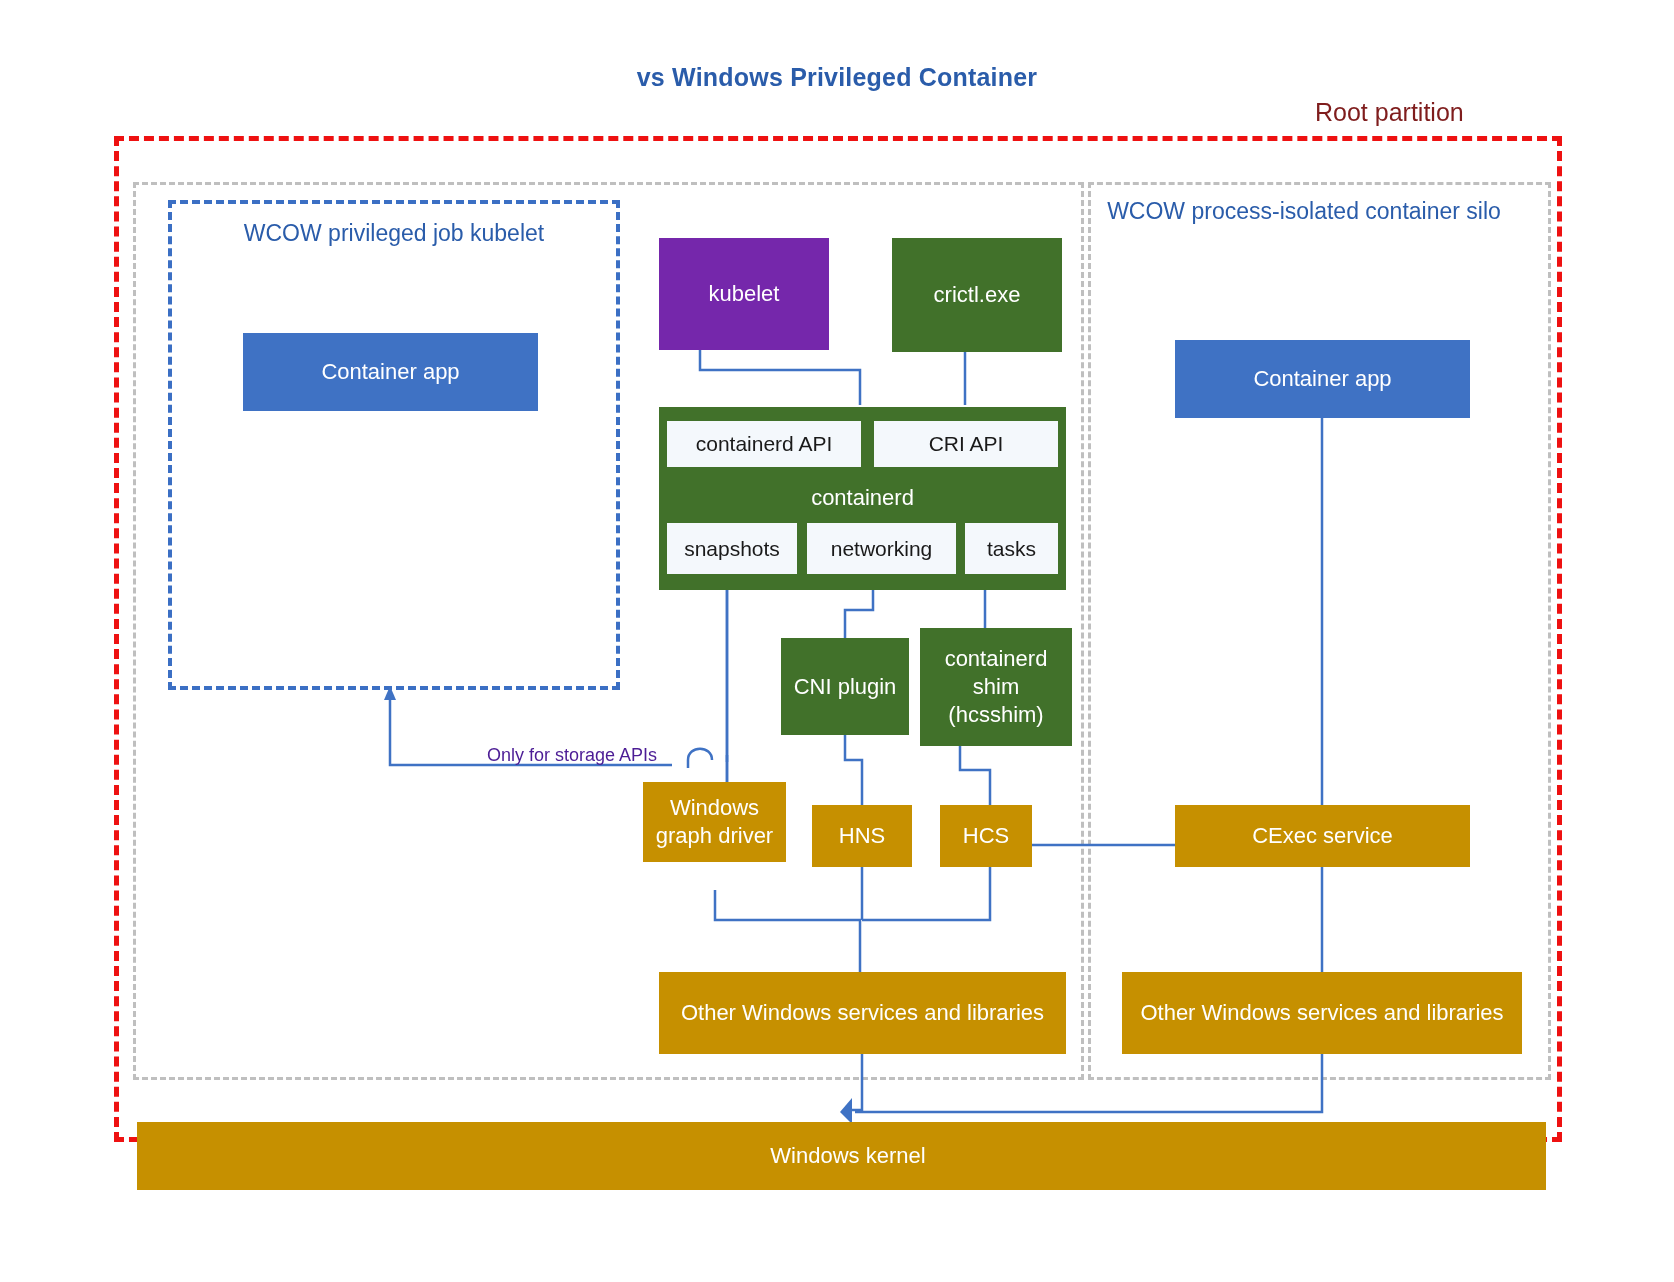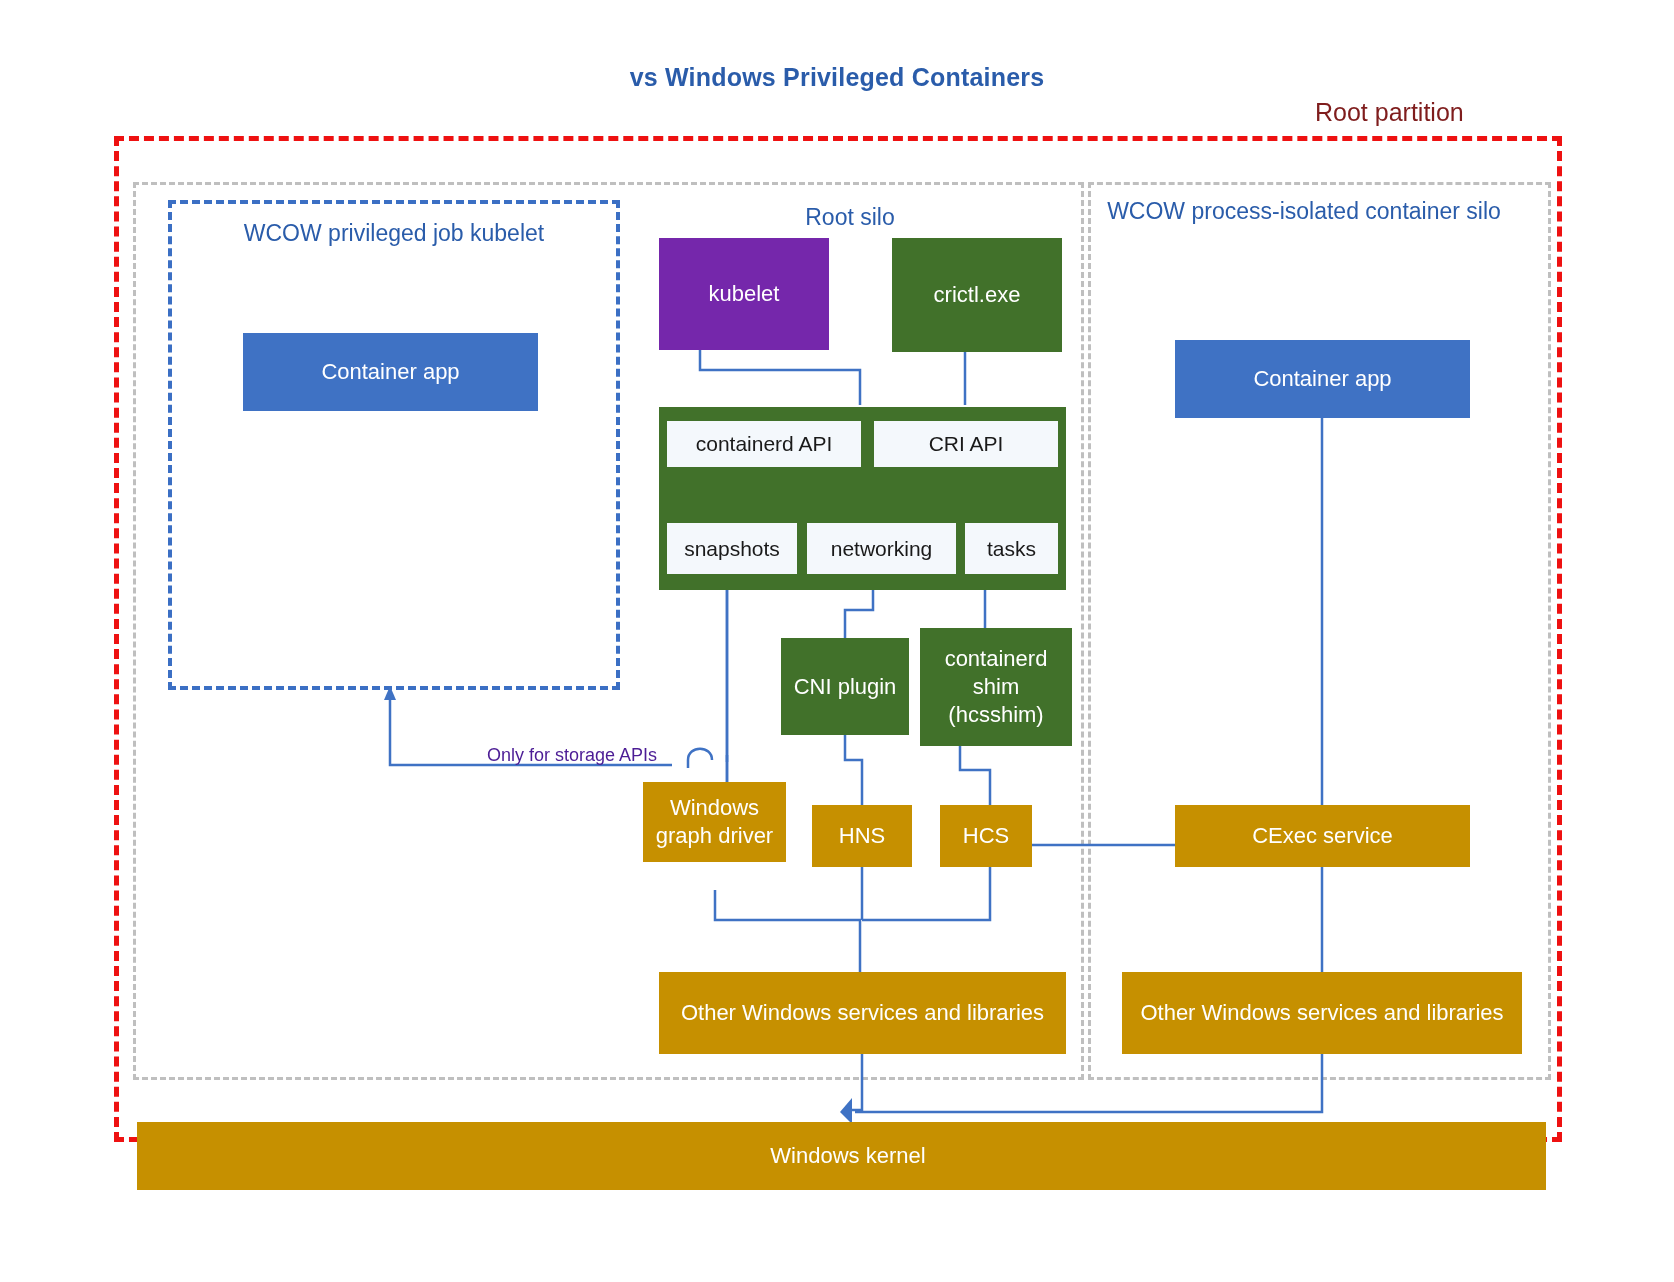--- a/index.html
+++ b/index.html
@@ -121,34 +121,33 @@
     font-size: 18px;
     white-space: nowrap;
   }
 </style>
 </head>
 <body>
 
 <div id="canvas">
 
   <div class="title">
-    <span class="line2">vs Windows Privileged Containers</span>
+    <span class="line2">vs Windows Privileged Container</span>
   </div>
 
   <div class="root-partition-label">Root partition</div>
 
   <div class="red-box"></div>
 
   <div class="grey-box grey-left"></div>
   <div class="grey-box grey-right"></div>
 
   <div class="blue-dashed"></div>
 
   <div class="zone-label zone-wcow-priv">WCOW privileged job kubelet</div>
-  <div class="zone-label zone-root-silo">Root silo</div>
   <div class="zone-label zone-wcow-iso">WCOW process-isolated container silo</div>
 
   <svg class="svg-layer" viewBox="0 0 1674 1282">
     <g stroke="#3f72c4" stroke-width="2.5" fill="none">
 
       <path d="M 700 350 L 700 370 L 860 370 L 860 405"></path>
 
       <path d="M 965 352 L 965 405"></path>
 
       <path d="M 727 555 L 727 762 L 727 790"></path>
@@ -190,20 +189,21 @@
   <div class="note" style="left:487px; top:745px;">Only for storage APIs</div>
 
   <div class="box blue" style="left:243px; top:333px; width:295px; height:78px;">Container app</div>
 
   <div class="box green" style="left:892px; top:238px; width:170px; height:114px;">crictl.exe</div>
   <div class="box purple" style="left:659px; top:238px; width:170px; height:112px;">kubelet</div>
 
   <div class="box green" style="left:659px; top:407px; width:407px; height:183px;"></div>
   <div class="box light" style="left:665px; top:419px; width:198px; height:50px; font-size:21px;">containerd API</div>
   <div class="box light" style="left:872px; top:419px; width:188px; height:50px; font-size:21px;">CRI API</div>
+  <div class="box" style="left:659px; top:478px; width:407px; height:40px;">containerd</div>
   <div class="box light" style="left:665px; top:521px; width:134px; height:55px; font-size:21px;">snapshots</div>
   <div class="box light" style="left:805px; top:521px; width:153px; height:55px; font-size:21px;">networking</div>
   <div class="box light" style="left:963px; top:521px; width:97px; height:55px; font-size:21px;">tasks</div>
 
   <div class="box green" style="left:781px; top:638px; width:128px; height:97px;">CNI plugin</div>
   <div class="box green" style="left:920px; top:628px; width:152px; height:118px;">containerd shim (hcsshim)</div>
 
   <div class="box gold" style="left:643px; top:782px; width:143px; height:80px;">Windows graph driver</div>
   <div class="box gold" style="left:812px; top:805px; width:100px; height:62px;">HNS</div>
   <div class="box gold" style="left:940px; top:805px; width:92px; height:62px;">HCS</div>

